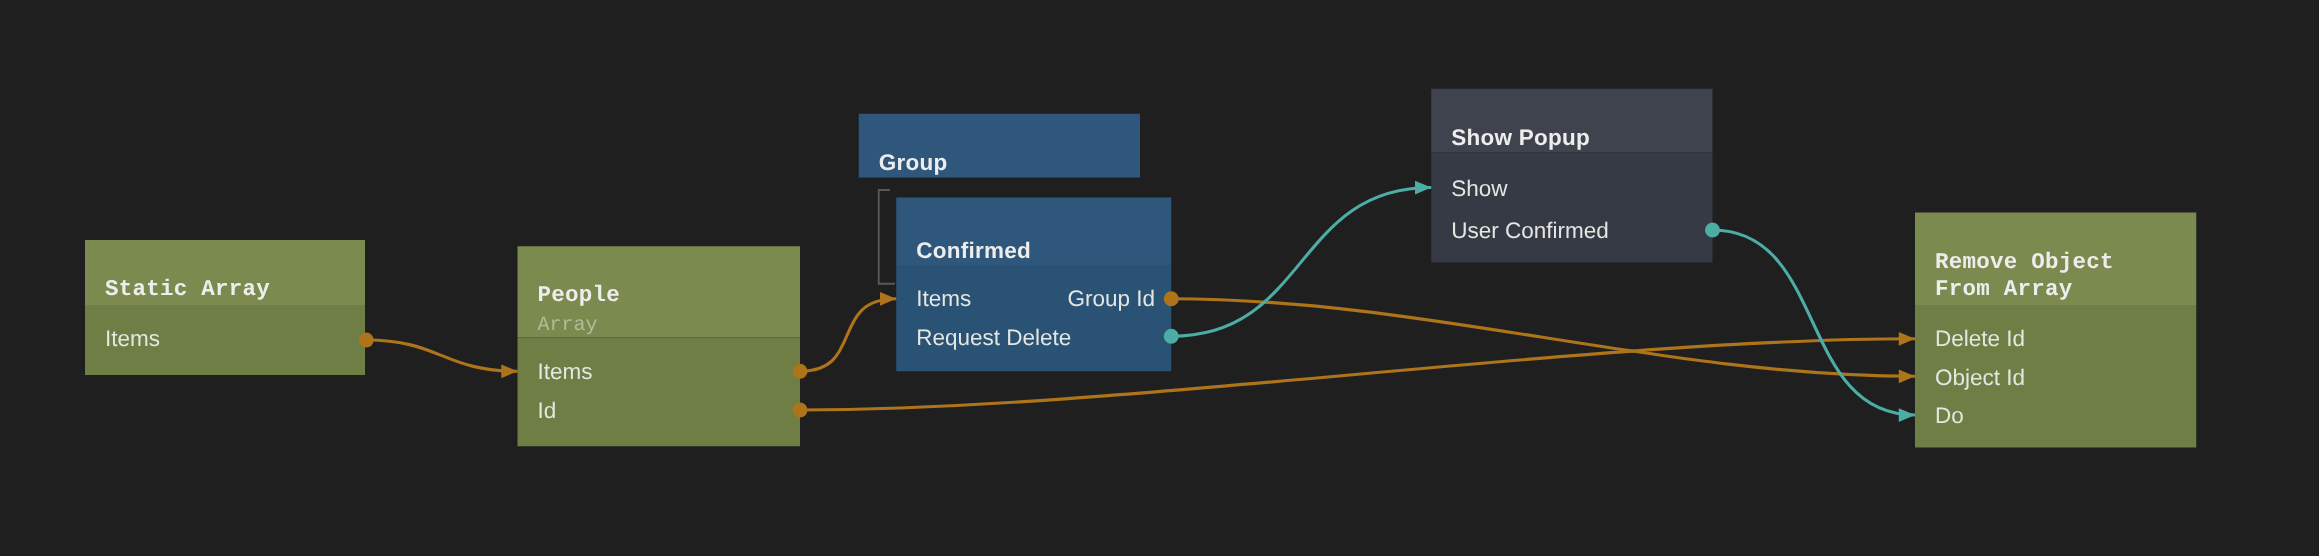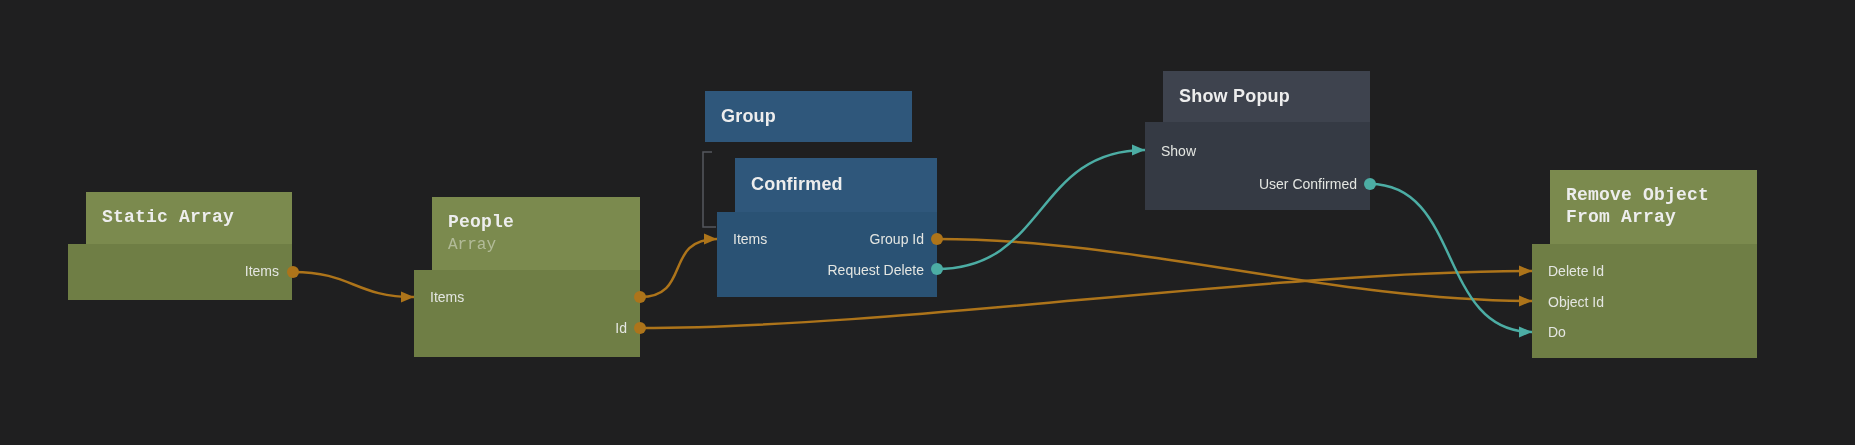--- a/index.html
+++ b/index.html
@@ -5,27 +5,27 @@
   :root{
     --bg:#1f1f20; --green-hdr:#7b8a4e; --green-bdy:#6f7e45;
     --blue-hdr:#2f577b; --blue-bdy:#2a5274; --dark-hdr:#3e434e; --dark-bdy:#353a44;
     --orange:#ad741a; --teal:#4cada4; --child-line:#56585d;
     --title:#ededed; --label:#e4e6e2; --subtitle:rgba(255,255,255,0.42);
   }
   *{margin:0;padding:0;box-sizing:border-box;}
   body{background:var(--bg);font-family:"Liberation Sans",sans-serif;}
   .canvas{position:relative;width:1855px;height:445px;background:var(--bg);overflow:hidden;}
   .node{position:absolute;display:flex;flex-direction:column;}
-  .hdr{display:flex;flex-direction:column;justify-content:center;padding:0 16px;flex:none;margin-left:18px;}
+  .hdr{display:flex;flex-direction:column;justify-content:flex-end;padding:0 16px;flex:none;}
   .title{color:var(--title);font-size:18px;font-weight:600;line-height:1.22;letter-spacing:.2px;}
   .subtitle{color:var(--subtitle);font-size:16px;font-weight:400;line-height:1.25;margin-top:1px;}
   .body{flex:1;padding-top:12px;}
   .row{height:30.5px;display:flex;align-items:center;justify-content:space-between;padding:0 13px 0 16px;position:relative;}
-  .row.out-only{justify-content:flex-end;}
-  .plabel{color:var(--label);font-size:14px;line-height:1;}
+  .row.out-only{}
+  .plabel{color:var(--label);font-size:18px;line-height:1;}
   .node.green .hdr{background:var(--green-hdr);font-family:Liberation Mono, monospace;} .node.green .body{background:var(--green-bdy);}
   .node.blue  .hdr{background:var(--blue-hdr);}  .node.blue  .body{background:var(--blue-bdy);}
   .node.dark  .hdr{background:var(--dark-hdr);}  .node.dark  .body{background:var(--dark-bdy);}
   svg.wires{position:absolute;left:0;top:0;width:1855px;height:445px;pointer-events:none;}
   svg.wires g{pointer-events:stroke;}
   .wire{fill:none;stroke-width:2.5px;}
   .wire.orange{stroke:var(--orange);} .wire.teal{stroke:var(--teal);}
   .wdot.orange{fill:var(--orange);} .wdot.teal{fill:var(--teal);}
   .warrow.orange{fill:var(--orange);} .warrow.teal{fill:var(--teal);}
   .childline{fill:none;stroke:var(--child-line);stroke-width:1.5px;}

